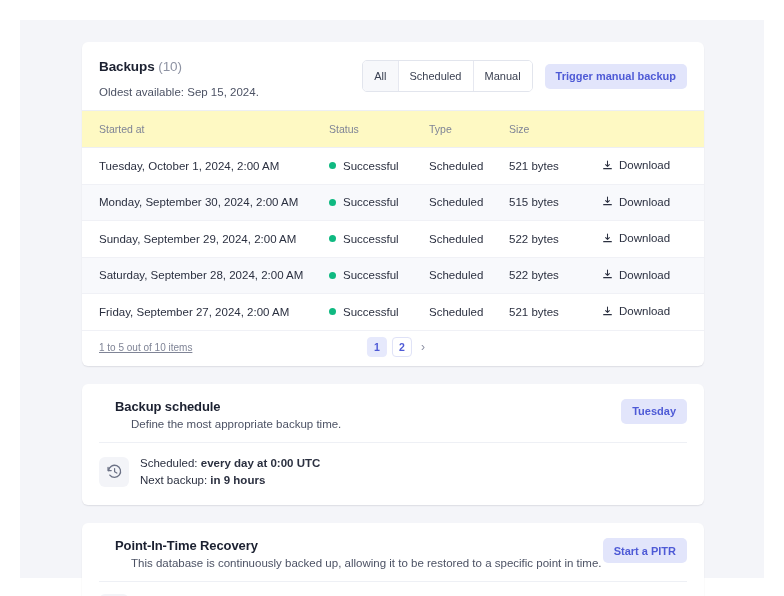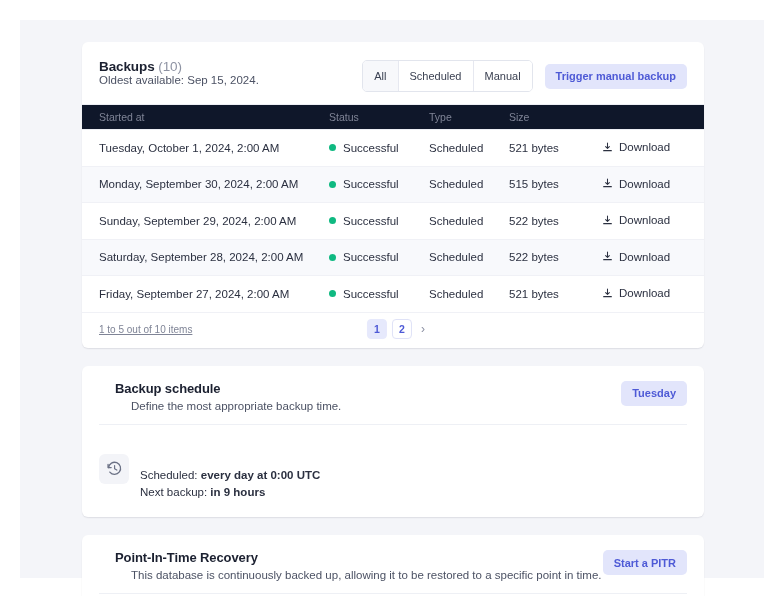--- a/index.html
+++ b/index.html
@@ -51,21 +51,21 @@
     color: #1b2030;
     letter-spacing: -0.1px;
   }
   .card-title .count {
     font-weight: normal;
     color: #8e93a3;
   }
   .card-sub {
     font-size: 11.5px;
     color: #4c5264;
-    margin-top: 0;
+    margin-top: 12px;
   }
 
   .head-actions {
     display: flex;
     align-items: center;
     gap: 12px;
     padding-top: 2px;
   }
 
   .segmented {
@@ -109,22 +109,22 @@
   table.bk {
     width: 100%;
     border-collapse: collapse;
     table-layout: fixed;
   }
   table.bk th {
     text-align: left;
     font-size: 10.5px;
     font-weight: normal;
     color: #7f8496;
-    background: #0f172a;
-    padding: 6px 0;
+    background: #fef9c3;
+    padding: 12px 0;
     border-top: 1px solid #edeff4;
     border-bottom: 1px solid #edeff4;
     margin-top: 8px;
   }
   table.bk td {
     font-size: 11.5px;
     color: #2b3040;
     padding: 11px 0;
     border-bottom: 1px solid #f0f1f6;
   }
@@ -241,21 +241,20 @@
     background: #f3f4f8;
     display: flex;
     align-items: center;
     justify-content: center;
     flex: none;
   }
   .info-lines {
     font-size: 11.5px;
     color: #2b3040;
     line-height: 1.5;
-    margin-top: 30px;
   }
   .info-lines b { font-weight: bold; }
 </style>
 </head>
 <body>
 
 <div class="page-surface">
   <div class="content-col">
 
     <div class="card">

